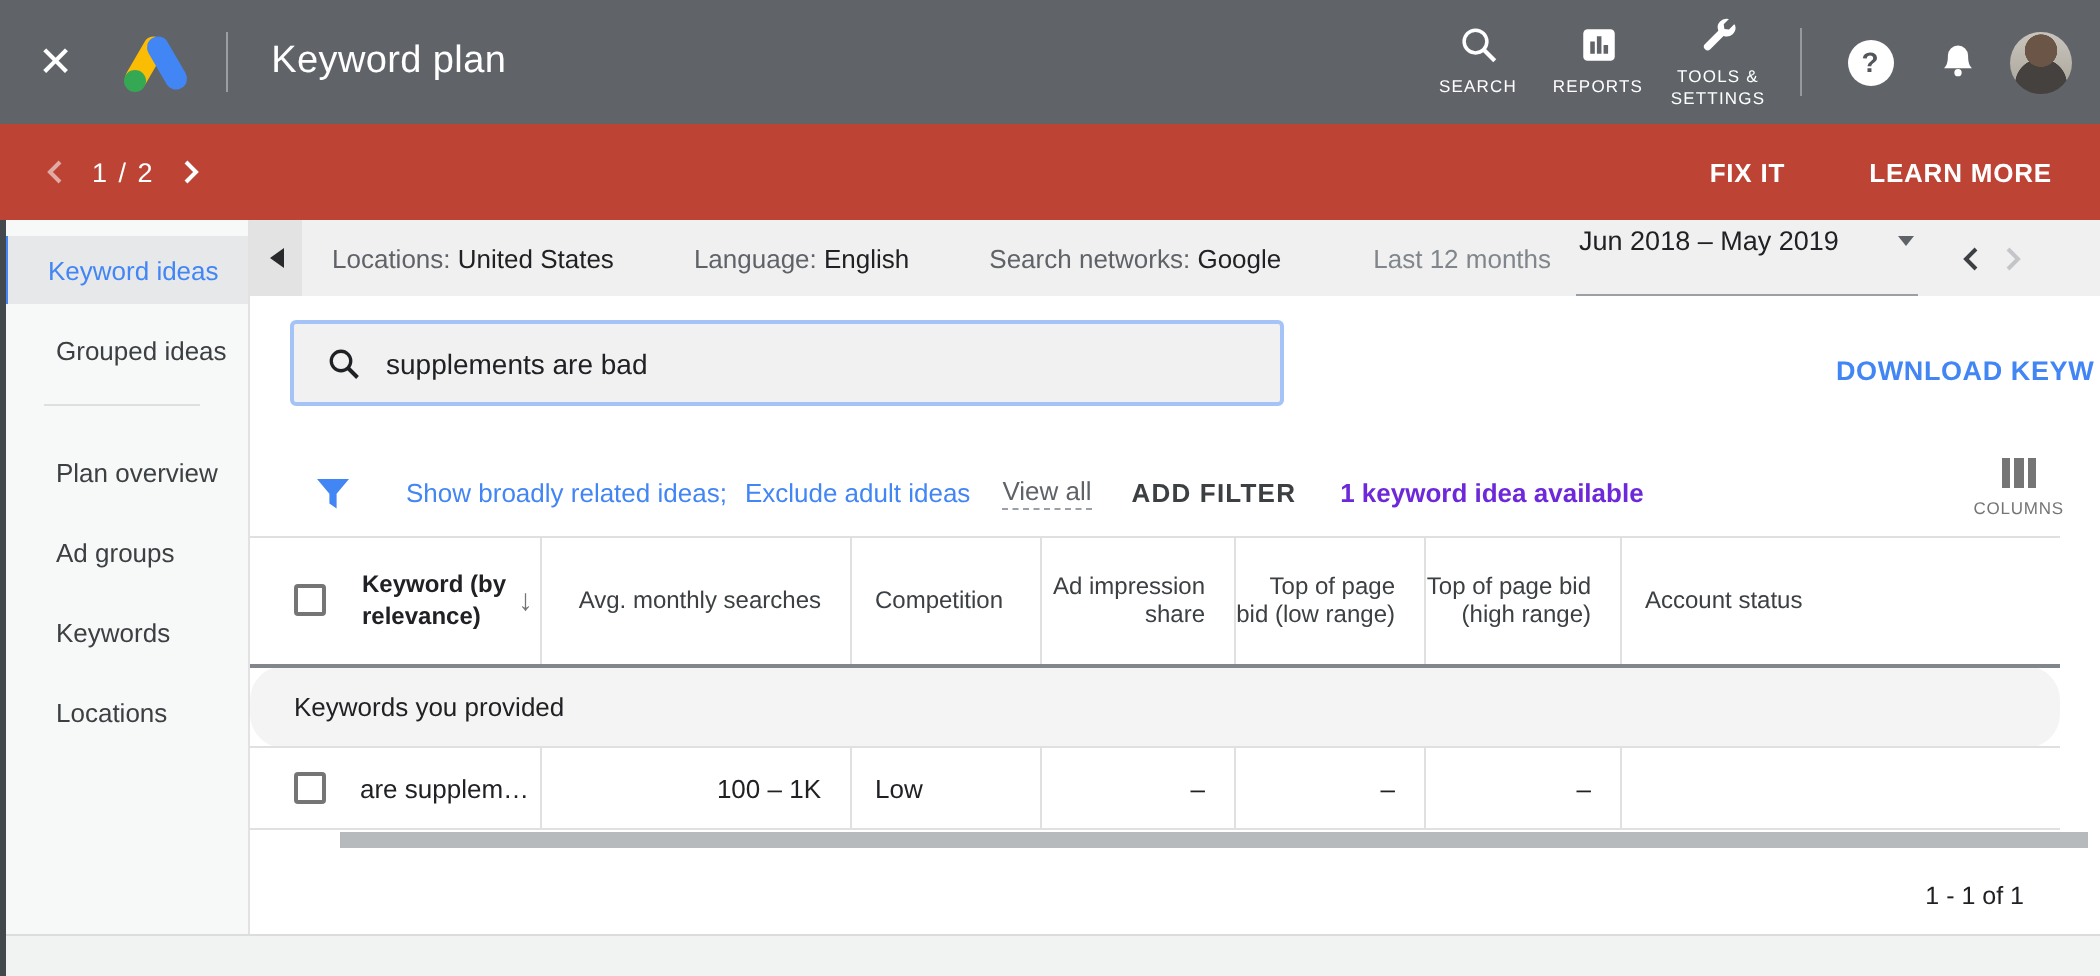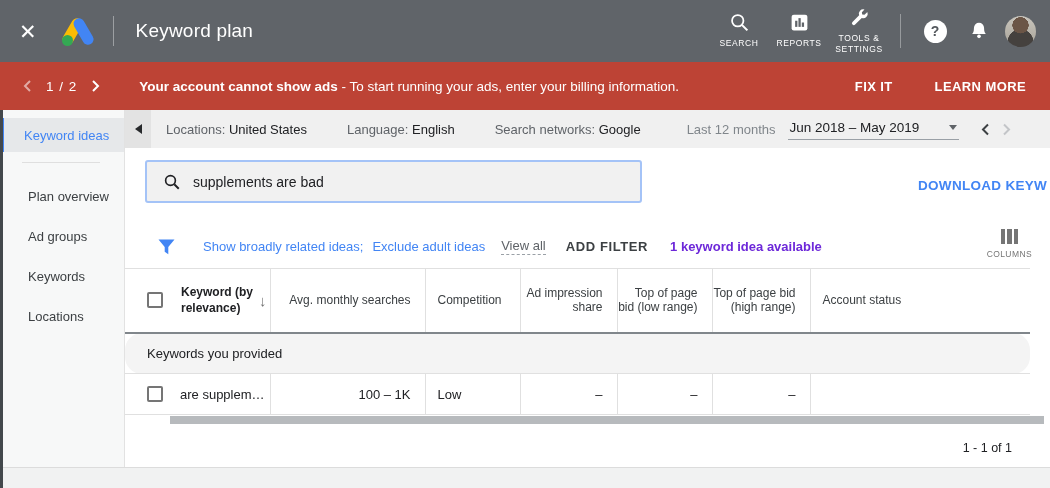--- a/index.html
+++ b/index.html
@@ -51,21 +51,21 @@
   
   .main { flex:1; position:relative; background:#fff; }
 
   .filterbar { height:38px; background:#f0f0f0; display:flex; align-items:center; font-size:13px; color:#5f6368; }
   .collapse-btn { width:26px; height:38px; background:#e3e3e3; display:flex; align-items:center; justify-content:center; cursor:pointer; flex:none; }
   .tri-left { width:0; height:0; border-top:5px solid rgba(0,0,0,0); border-bottom:5px solid rgba(0,0,0,0); border-right:7px solid #27292b; }
   .fb-item { margin-left:15px; white-space:nowrap; cursor:pointer; }
   .fb-item .val { color:#202124; }
   .fb-gap { margin-left:40px; }
   .date-label { margin-left:46px; color:#80868b; white-space:nowrap; }
-  .date-select { display:flex; align-items:center; margin-left:12px; border-bottom:1px solid #9aa0a6; padding:2px 2px 4px 2px; cursor:pointer; white-space:nowrap; }
+  .date-select { display:flex; align-items:center; margin-left:12px; border-bottom:1px solid #9aa0a6; padding:2px 2px 19px 2px; cursor:pointer; white-space:nowrap; }
   .date-select .val { color:#202124; font-size:13.5px; }
   .caret-down { width:0; height:0; border-left:4.5px solid rgba(0,0,0,0); border-right:4.5px solid rgba(0,0,0,0); border-top:5.5px solid #5f6368; margin-left:30px; }
   .fb-chev { padding:4px 6px; cursor:pointer; display:flex; align-items:center; }
   .fb-chev.prev { margin-left:16px; }
 
   .searchrow { height:77px; background:#fff; position:relative; }
   .search-box { position:absolute; left:20px; top:12px; width:497px; height:43px; background:#f1f1f1; border:2px solid #a4c3f7; border-radius:3px; display:flex; align-items:center; }
   .search-box input { border:none; outline:none; background:rgba(0,0,0,0); font-family:"Liberation Sans",sans-serif; font-size:14px; color:#202124; flex:1; }
   .search-glyph { margin:0 12px 0 16px; display:flex; }
   .download-link { position:absolute; left:793px; top:30px; color:#4285f4; font-size:13.5px; font-weight:bold; letter-spacing:.3px; white-space:nowrap; cursor:pointer; }
@@ -178,31 +178,31 @@
       <svg width="10" height="14" viewBox="0 0 10 14">
           <polyline points="8,2 3,7 8,12" fill="none" stroke="#fff" stroke-width="2"></polyline>
         </svg>
     </span>
     <span class="pager">1 / 2</span>
     <span class="chev">
       <svg width="10" height="14" viewBox="0 0 10 14">
           <polyline points="2,2 7,7 2,12" fill="none" stroke="#fff" stroke-width="2"></polyline>
         </svg>
     </span>
-    <span class="msg"><b>Your account cannot show ads</b><span> - To start running your ads, enter your billing information.</span></span>
     <div class="banner-actions">
       <span class="banner-btn">FIX IT</span>
       <span class="banner-btn">LEARN MORE</span>
     </div>
   </div>
 
   <div class="bodyrow">
 
     <aside class="sidebar">
       <div class="side-item selected">Keyword ideas</div>
+      <div class="side-item">Grouped ideas</div>
       <div class="side-sep"></div>
       <div class="side-item">Plan overview</div>
       <div class="side-item">Ad groups</div>
       <div class="side-item">Keywords</div>
       <div class="side-item">Locations</div>
     </aside>
 
     <main class="main">
 
       <div class="filterbar">

